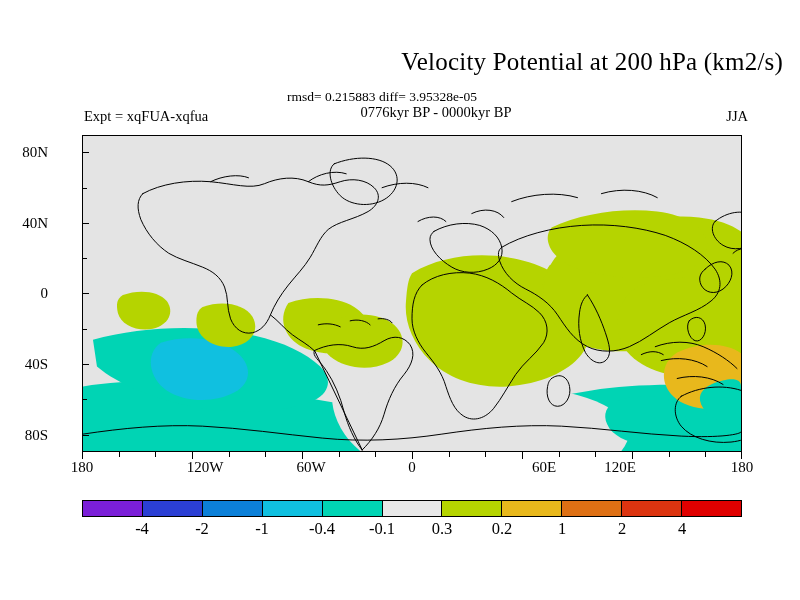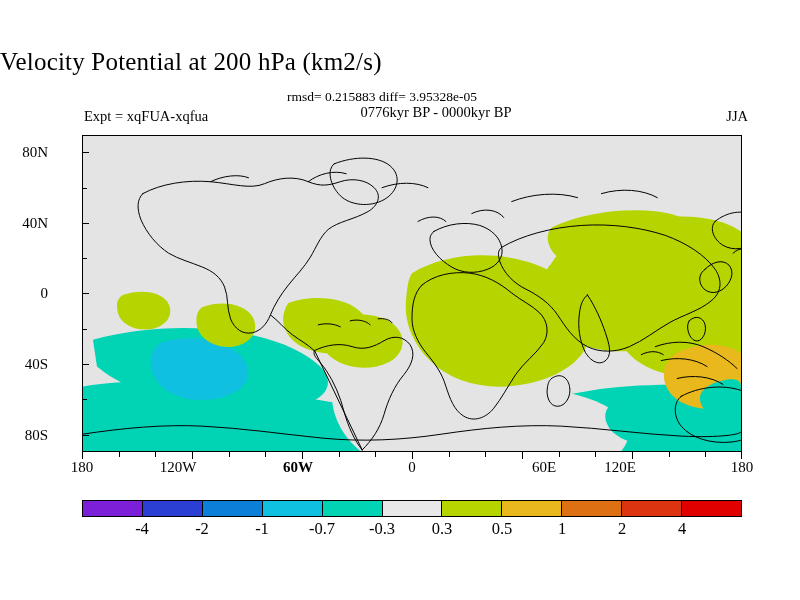--- a/index.html
+++ b/index.html
@@ -1,19 +1,19 @@
 <!DOCTYPE html>
 <html><head>
 <meta charset="utf-8">
 <style>
   html,body{margin:0;padding:0;background:#fff;}
   body{width:800px;height:600px;position:relative;overflow:hidden;
        font-family:"Liberation Serif","DejaVu Serif",serif;color:#000;}
 
-  #title{position:absolute;left:0;top:48px;width:783px;text-align:left;
+  #title{position:absolute;left:0;top:48px;width:783px;text-align:right;
          font-size:25px;letter-spacing:.2px;}
   #rmsd{position:absolute;left:0;top:89px;width:800px;text-align:center;
         font-size:13.5px;transform:translateX(-18px);}
   #period{position:absolute;left:0;top:104px;width:800px;text-align:center;
           font-size:14.5px;transform:translateX(36px);}
   #expt{position:absolute;left:84px;top:108px;font-size:14.5px;}
   #season{position:absolute;right:52px;top:108px;font-size:14.5px;}
 
   
   #plot{position:absolute;left:82px;top:135px;width:660px;height:317px;
@@ -238,22 +238,22 @@
 <div class="tk xtm" style="left:339px;top:452px;"></div>
 <div class="tk xtm" style="left:375px;top:452px;"></div>
 <div class="tk xtm" style="left:449px;top:452px;"></div>
 <div class="tk xtm" style="left:485px;top:452px;"></div>
 <div class="tk xtm" style="left:559px;top:452px;"></div>
 <div class="tk xtm" style="left:595px;top:452px;"></div>
 <div class="tk xtm" style="left:669px;top:452px;"></div>
 <div class="tk xtm" style="left:705px;top:452px;"></div>
 
 <div class="xlab" style="left:47px;">180</div>
-<div class="xlab" style="left:143px;text-align:center;">120W</div>
-<div class="xlab" style="left:263px;font-weight:bold;">60W</div>
+<div class="xlab" style="left:170px;text-align:center;">120W</div>
+<div class="xlab" style="left:276px;">60W</div>
 <div class="xlab" style="left:377px;">0</div>
 <div class="xlab" style="left:509px;">60E</div>
 <div class="xlab" style="left:585px;">120E</div>
 <div class="xlab" style="left:707px;">180</div>
 
 <div id="cbar">
   <div style="background: rgb(123, 31, 216);"></div>
   <div style="background: rgb(43, 63, 212);"></div>
   <div style="background: rgb(12, 128, 216);"></div>
   <div style="background: rgb(16, 192, 224);"></div>
@@ -262,19 +262,19 @@
   <div style="background: rgb(181, 212, 0);"></div>
   <div style="background: rgb(232, 184, 28);"></div>
   <div style="background: rgb(222, 112, 20);"></div>
   <div style="background: rgb(220, 52, 16);"></div>
   <div style="background: rgb(224, 0, 0);"></div>
 </div>
 
 <div class="cl" style="left:112px;">-4</div>
 <div class="cl" style="left:172px;">-2</div>
 <div class="cl" style="left:232px;">-1</div>
-<div class="cl" style="left:292px;">-0.7</div>
-<div class="cl" style="left:352px;">-0.3</div>
+<div class="cl" style="left:292px;">-0.4</div>
+<div class="cl" style="left:352px;">-0.1</div>
 <div class="cl" style="left:412px;">0.3</div>
-<div class="cl" style="left:472px;">0.5</div>
+<div class="cl" style="left:472px;">0.2</div>
 <div class="cl" style="left:532px;">1</div>
 <div class="cl" style="left:592px;">2</div>
 <div class="cl" style="left:652px;">4</div>
 
 </body></html>

